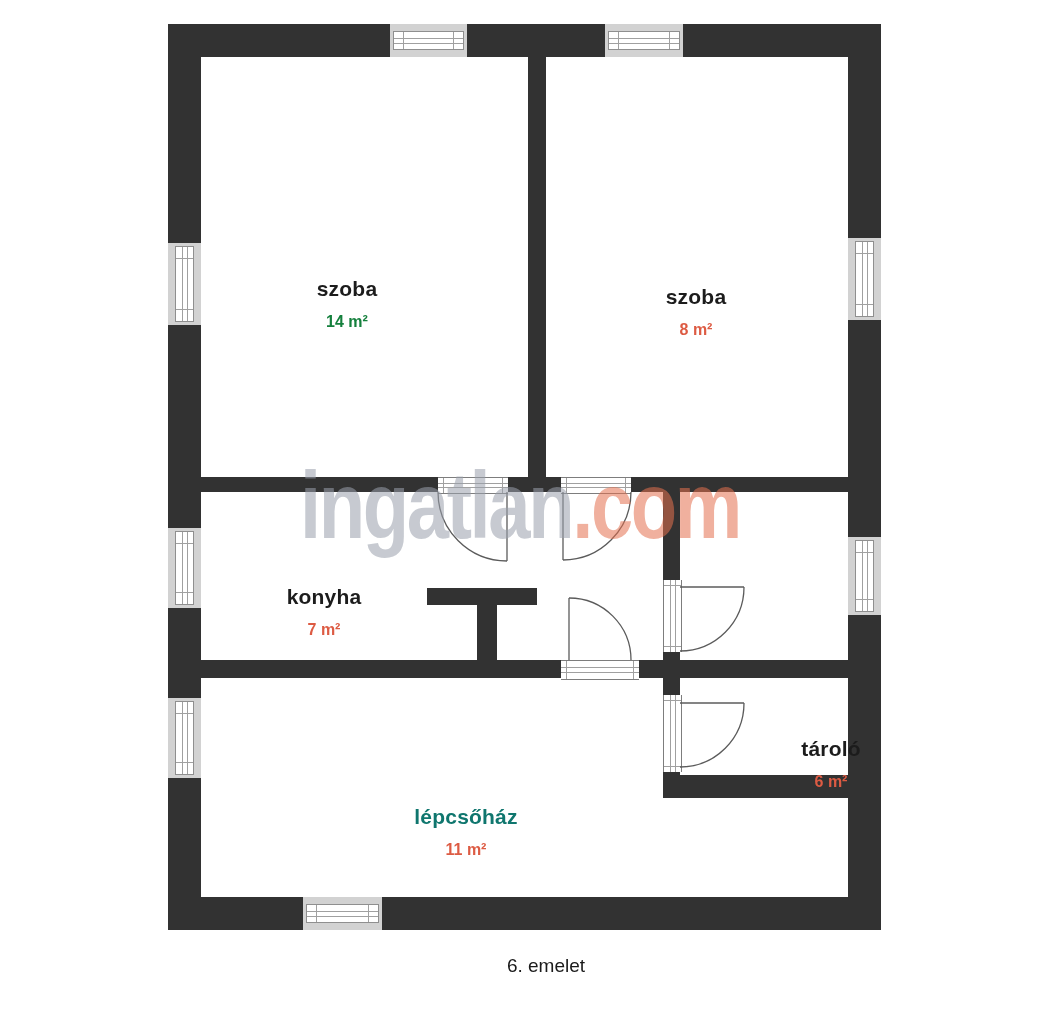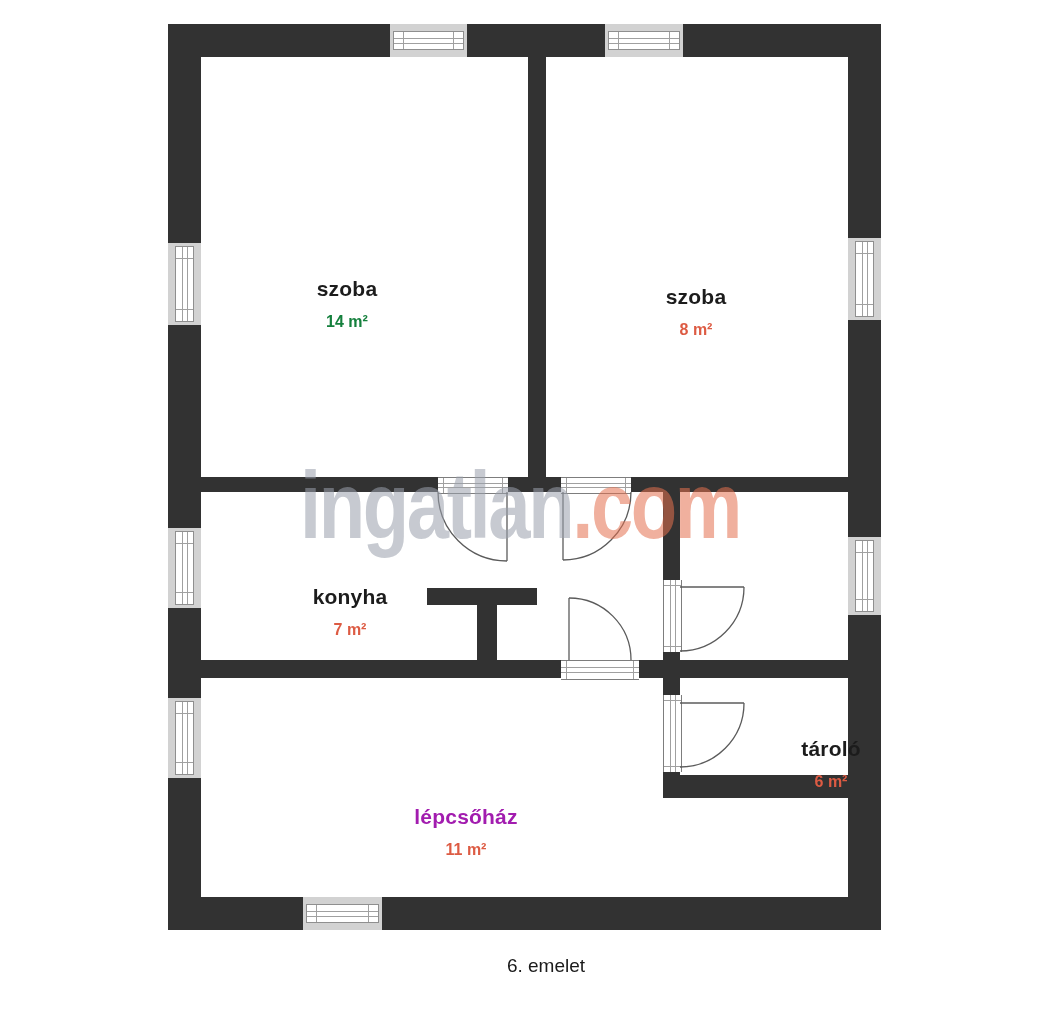--- a/index.html
+++ b/index.html
@@ -58,30 +58,30 @@
   </svg>
 
   <div class="room-label" style="left:347px; top:249px">
     <div class="rname" style="color: rgb(28, 28, 28);">szoba</div>
     <div class="rarea" style="color: #15803d;">14 m²</div>
   </div>
   <div class="room-label" style="left:696px; top:257px">
     <div class="rname" style="color: rgb(28, 28, 28);">szoba</div>
     <div class="rarea" style="color: rgb(221, 91, 67);">8 m²</div>
   </div>
-  <div class="room-label" style="left:350px; top:557px">
+  <div class="room-label" style="left:324px; top:557px">
     <div class="rname" style="color: rgb(28, 28, 28);">konyha</div>
     <div class="rarea" style="color: rgb(221, 91, 67);">7 m²</div>
   </div>
   <div class="room-label" style="left:831px; top:709px">
     <div class="rname" style="color: rgb(28, 28, 28);">tároló</div>
     <div class="rarea" style="color: rgb(221, 91, 67);">6 m²</div>
   </div>
   <div class="room-label" style="left:466px; top:777px">
-    <div class="rname" style="color: #a21caf;">lépcsőház</div>
+    <div class="rname" style="color: #0f766e;">lépcsőház</div>
     <div class="rarea" style="color: rgb(221, 91, 67);">11 m²</div>
   </div>
 
   <div id="watermark">
     <span class="wm-name" style="color: rgb(154, 160, 172);">ingatlan</span><span class="wm-tld" style="color: rgb(228, 112, 79);">.com</span>
   </div>
 
   <div id="caption" style="left:546px; top:955px">6. emelet</div>
 <div class="wall" style="left: 168px; top: 24px; width: 713px; height: 33px; background: rgb(50, 50, 50);"></div>
     <div class="wall" style="left: 168px; top: 24px; width: 33px; height: 906px; background: rgb(50, 50, 50);"></div>

